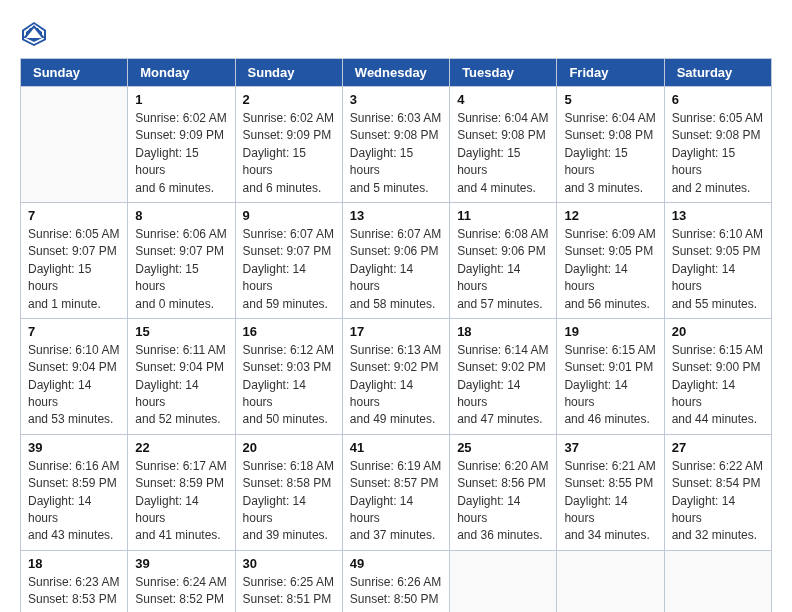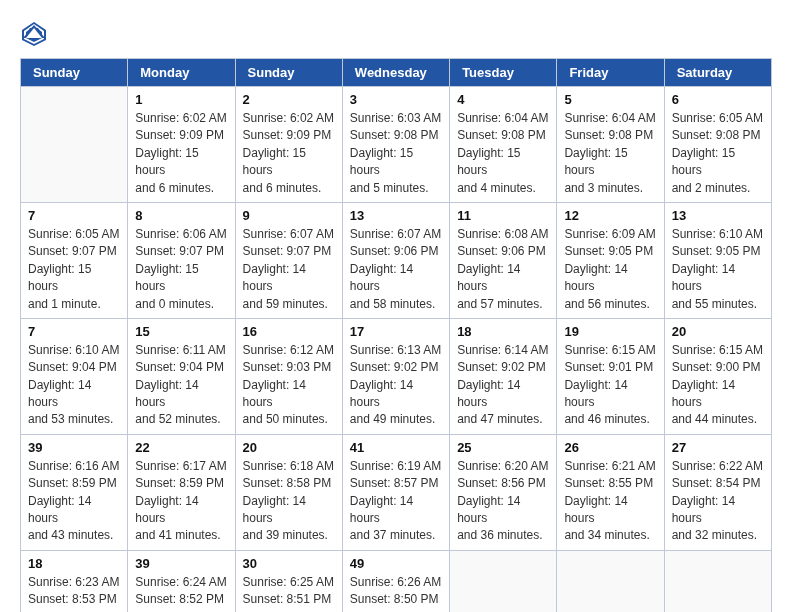--- a/index.html
+++ b/index.html
@@ -223,21 +223,21 @@
         </td>
         <td>
           <div class="day-number">41</div>
           <div class="day-info">Sunrise: 6:19 AM<br>Sunset: 8:57 PM<br>Daylight: 14 hours<br>and 37 minutes.</div>
         </td>
         <td>
           <div class="day-number">25</div>
           <div class="day-info">Sunrise: 6:20 AM<br>Sunset: 8:56 PM<br>Daylight: 14 hours<br>and 36 minutes.</div>
         </td>
         <td>
-          <div class="day-number">26</div>
+          <div class="day-number">37</div>
           <div class="day-info">Sunrise: 6:21 AM<br>Sunset: 8:55 PM<br>Daylight: 14 hours<br>and 34 minutes.</div>
         </td>
         <td>
           <div class="day-number">27</div>
           <div class="day-info">Sunrise: 6:22 AM<br>Sunset: 8:54 PM<br>Daylight: 14 hours<br>and 32 minutes.</div>
         </td>
       </tr>
       <tr>
         <td>
           <div class="day-number">18</div>

